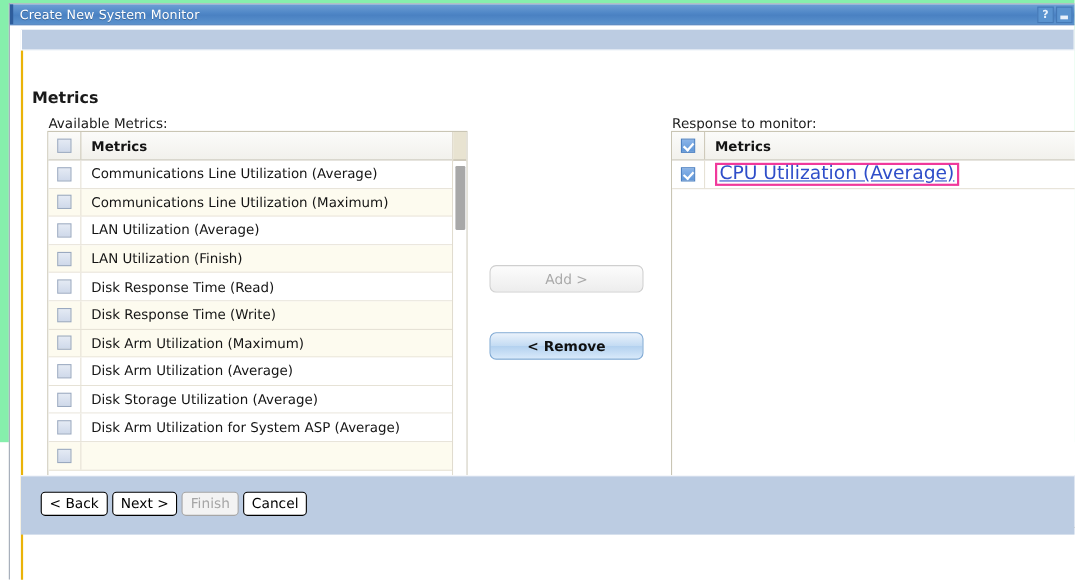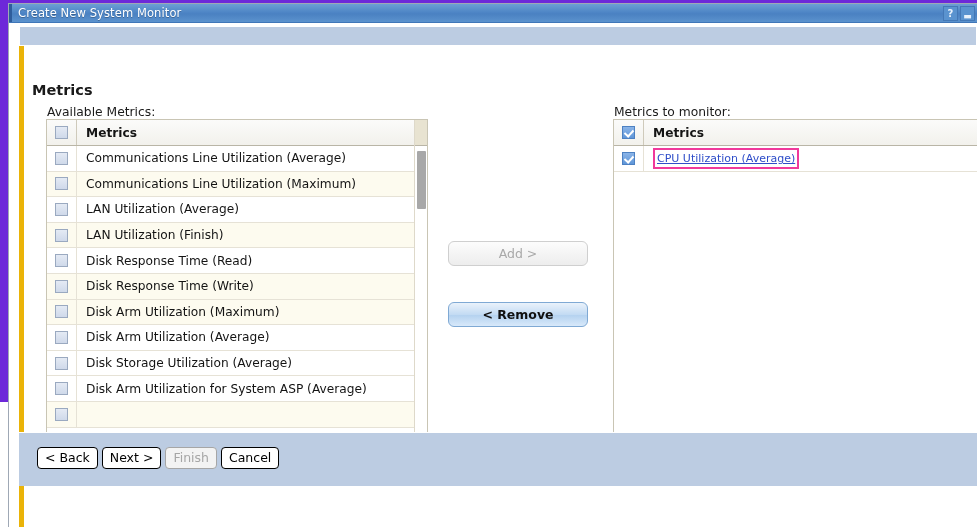--- a/index.html
+++ b/index.html
@@ -8,21 +8,21 @@
     width: 977px; height: 527px;
     background: #ffffff;
     font-family: "DejaVu Sans", "Liberation Sans", sans-serif;
     overflow: hidden;
   }
 
   #root {
     position: relative;
     width: 977px;
     height: 402px;
-    background: #6d28d9;
+    background: #86efac;
   }
 
   
   .window {
     position: absolute;
     left: 8px; top: 3px;
     width: 969px; height: 524px;
     background: #ffffff;
     border-left: 1px solid #9fa8b5;
     border-top: 1px solid #9fa8b5;
@@ -78,21 +78,21 @@
     background: #bccce2;
     border: 1px solid #ffffff;
     border-top: none;
   }
 
   .client-area {
     position: absolute;
     left: 10px; top: 42px;
     width: 958px; height: 482px;
     background: #ffffff;
-    border-left: 5px solid #eab308;
+    border-left: 2px solid #eab308;
   }
 
   
   .page-title {
     position: absolute;
     left: 8px; top: 36px;
     font-size: 14.5px;
     font-weight: bold;
     color: #1a1a1a;
   }
@@ -175,21 +175,21 @@
     text-overflow: clip;
   }
   .row.header .row-label { font-weight: bold; font-size: 12.2px; }
 
   .row-link {
     padding-left: 9px;
   }
   .link-hl {
     display: inline-block;
     color: #2f4ec9;
-    font-size: 11px;
+    font-size: 17px;
     text-decoration: underline;
     border: 2px solid #f0399b;
     padding: 0 2px;
     line-height: 17px;
   }
 
   
   .scrollbar {
     position: absolute;
     right: 0; top: 0;
@@ -298,21 +298,21 @@
       </div>
     </div>
 
     <div class="subbar"></div>
 
     <div class="client-area">
 
       <div class="page-title">Metrics</div>
 
       <div class="list-label label-left">Available Metrics:</div>
-      <div class="list-label label-right">Metrics to monitor:</div>
+      <div class="list-label label-right">Response to monitor:</div>
 
       <div class="listbox left">
         <div class="rows">
           <div class="row header">
             <div class="cb-cell">
               <div class="cb"></div>
             </div>
             <div class="row-label">Metrics</div>
           </div>
           <div id="left-rows">

